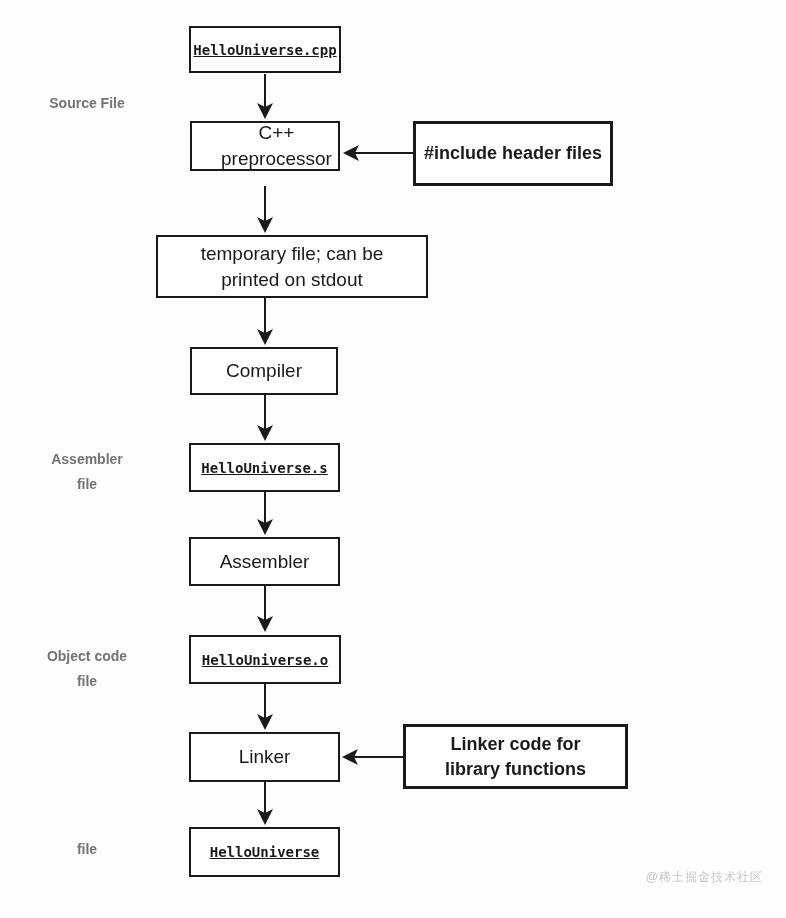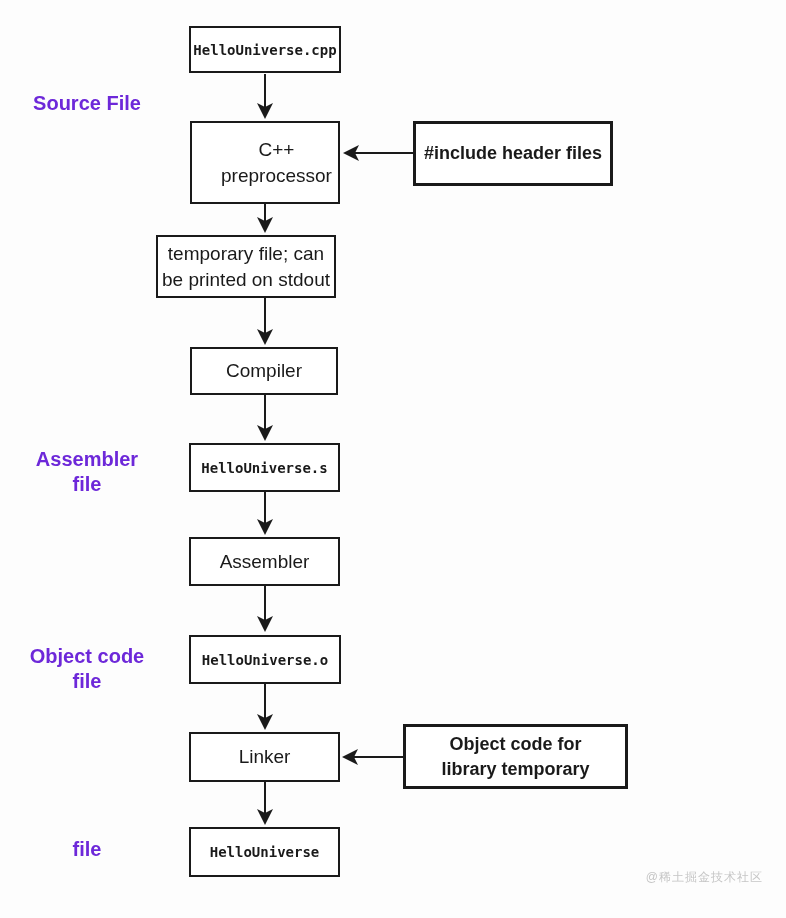--- a/index.html
+++ b/index.html
@@ -10,28 +10,28 @@
   }
   .arrows{position:absolute;left:0;top:0;pointer-events:none;}
   .box{
     position:absolute;display:flex;align-items:center;justify-content:center;
     background:#ffffff;border:2px solid #1a1a1a;box-sizing:border-box;
     text-align:center;color:#1a1a1a;
   }
   .box.sans{font-size:19px;line-height:26px;}
   .box.mono{
     font-family:"DejaVu Sans Mono",monospace;
-    font-weight:700;font-size:14px;letter-spacing:0px;
+    font-weight:700;font-size:14px;letter-spacing:0px;text-decoration:underline;
   }
   .box.side{border-width:3px;font-weight:700;font-size:18px;line-height:25px;}
   .wrap-205{max-width:205px;display:inline-block;}
   .wrap-180{max-width:180px;display:inline-block;}
   .stage-label{
     position:absolute;left:7px;width:160px;text-align:center;
-    font-weight:700;font-size:20px;line-height:25px;color:#6d28d9;
+    font-weight:700;font-size:14px;line-height:25px;color:#737373;
   }
   .stage-label span{display:block;}
   .watermark{
     position:absolute;right:23px;top:869px;
     font-size:12px;color:#c6c6c6;letter-spacing:1px;
   }
 </style>
 </head>
 <body>
 
@@ -57,25 +57,25 @@
       <line x1="413" y1="153" x2="354" y2="153" stroke="#1a1a1a" stroke-width="2"></line>
       <polygon points="359,145 343,153 359,161 355,153" fill="#1a1a1a"></polygon>
       <line x1="403" y1="757" x2="353" y2="757" stroke="#1a1a1a" stroke-width="2"></line>
       <polygon points="358,749 342,757 358,765 354,757" fill="#1a1a1a"></polygon>
     </svg>
 
   <div class="box mono" style="left:189px;top:26px;width:152px;height:47px;">
     <span>HelloUniverse.cpp</span>
   </div>
 
-  <div class="box sans" style="left:190px;top:121px;width:150px;height:83px;padding-left:23px;">
+  <div class="box sans" style="left:190px;top:121px;width:150px;height:50px;padding-left:23px;">
     <span>C++ preprocessor</span>
   </div>
 
-  <div class="box sans" style="left:156px;top:235px;width:180px;height:63px;">
+  <div class="box sans" style="left:156px;top:235px;width:272px;height:63px;">
     <span class="wrap-205">temporary file; can be printed on stdout</span>
   </div>
 
   <div class="box mono" style="left:189px;top:443px;width:151px;height:49px;">
     <span>HelloUniverse.s</span>
   </div>
 
   <div class="box sans" style="left:190px;top:347px;width:148px;height:48px;">
     <span>Compiler</span>
   </div>
@@ -94,21 +94,21 @@
 
   <div class="box sans" style="left:189px;top:732px;width:151px;height:50px;">
     <span>Linker</span>
   </div>
 
   <div class="box side" style="left:413px;top:121px;width:200px;height:65px;">
     <span class="wrap-180">#include header files</span>
   </div>
 
   <div class="box side" style="left:403px;top:724px;width:225px;height:65px;">
-    <span class="wrap-180">Object code for library temporary</span>
+    <span class="wrap-180">Linker code for library functions</span>
   </div>
 
   <div class="stage-label" style="top:91px;">
     <span>Source File</span>
     <span></span>
   </div>
 
   <div class="stage-label" style="top:447px;">
     <span>Assembler</span>
     <span>file</span>

